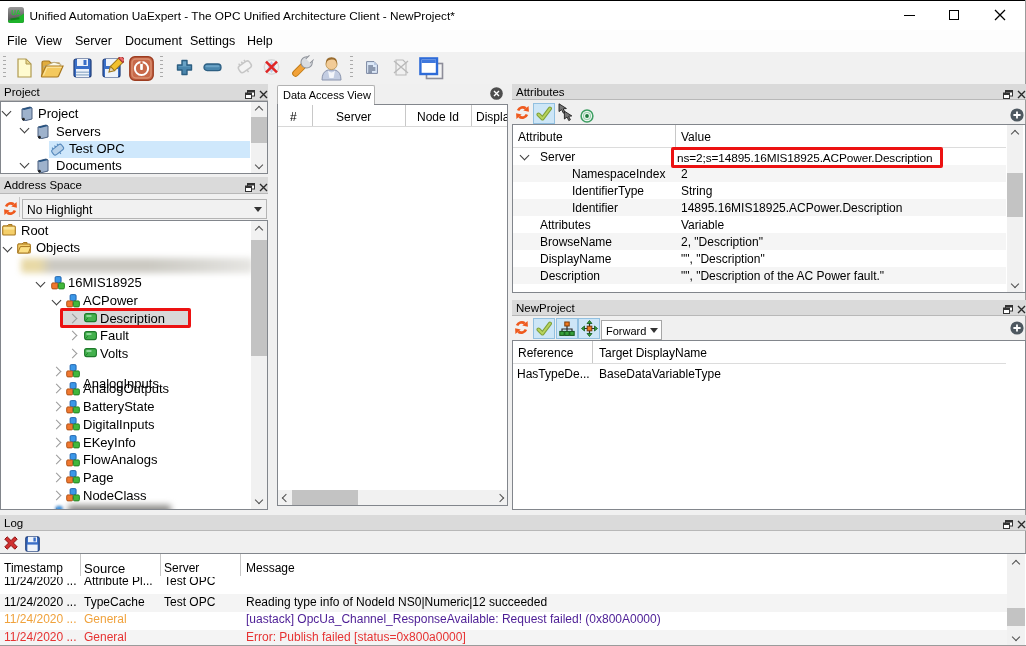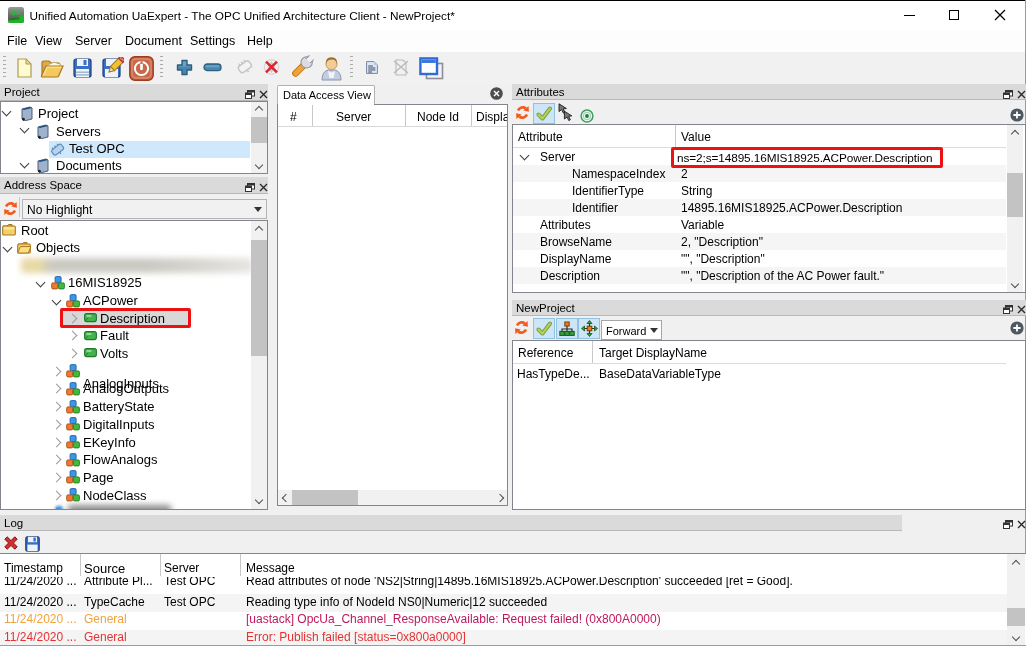--- a/index.html
+++ b/index.html
@@ -503,21 +503,21 @@
     <path d="M7 3.4 L7 10.6 M3.4 7 L10.6 7" stroke="#fff" stroke-width="1.8"></path>
   </svg>
 <div class="tbl" style="left:512px;top:340px;width:514px;height:170px"></div>
 <div class="t" style="left:518px;top:345.5px;font-size:12px">Reference</div>
 <div class="t" style="left:599px;top:345.5px;font-size:12px">Target DisplayName</div>
 <div class="sep" style="left:592px;top:341px;height:22px"></div>
 <div class="a" style="left:513px;top:363px;width:493px;height:1px;background:#dcdcdc"></div>
 <div class="t" style="left:517px;top:366.5px;font-size:12px">HasTypeDe...</div>
 <div class="t" style="left:599px;top:366.5px;font-size:12px">BaseDataVariableType</div>
 
-<div class="dkt" style="left:0;top:515px;width:902px;height:16px">
+<div class="dkt" style="left:0;top:515px;width:1026px;height:16px">
     <span class="lbl">Log</span>
   </div>
 <svg class="flt" style="left:1003px;top:520px" width="10" height="9">
     <rect x="2.5" y="0.5" width="7" height="5.5" fill="#fff" stroke="#333" stroke-width="1"></rect>
     <rect x="2.5" y="0.5" width="7" height="2" fill="#333"></rect>
     <rect x="0.5" y="3" width="6" height="5.5" fill="#fff" stroke="#333" stroke-width="1"></rect>
     <rect x="0.5" y="3" width="6" height="2" fill="#333"></rect>
   </svg>
 <svg class="xbt" style="left:1017px;top:520px" width="9" height="9">
     <path d="M1 1 L8 8 M8 1 L1 8" stroke="#2a2a2a" stroke-width="1.4"></path>
@@ -538,28 +538,27 @@
 <div class="sep" style="left:160px;top:554px;height:22px"></div>
 <div class="sep" style="left:240px;top:554px;height:22px"></div>
 <div class="t" style="left:4px;top:561px;font-size:12px">Timestamp</div>
 <div class="t" style="left:84px;top:561px;font-size:13px">Source</div>
 <div class="t" style="left:164px;top:561px;font-size:12px">Server</div>
 <div class="t" style="left:246px;top:561px;font-size:12px">Message</div>
 <div class="a" style="left:0;top:577px;width:1007px;height:17px;overflow:hidden">
  <div class="t" style="left:4px;top:-3.5px;font-size:12px">11/24/2020 ...</div>
  <div class="t" style="left:84px;top:-3.5px;font-size:12px">Attribute Pl...</div>
  <div class="t" style="left:164px;top:-3.5px;font-size:12px">Test OPC</div>
- <div class="t" style="left:246px;top:-3.5px;font-size:12px">Read attributes of node 'NS2|String|14895.16MIS18925.ACPower.Description' succeeded [ret = Good].</div>
 </div>
 <div class="t" style="left:4px;top:594.5px;font-size:12px">11/24/2020 ...</div>
 <div class="t" style="left:84px;top:594.5px;font-size:12px">TypeCache</div>
 <div class="t" style="left:164px;top:594.5px;font-size:12px">Test OPC</div>
 <div class="t" style="left:246px;top:594.5px;font-size:12px">Reading type info of NodeId NS0|Numeric|12 succeeded</div>
 <div class="t" style="left:4px;top:612px;font-size:12px;color:#f0a23c">11/24/2020 ...</div>
 <div class="t" style="left:84px;top:612px;font-size:12px;color:#f0a23c">General</div>
-<div class="t" style="left:246px;top:612px;font-size:12px;color:#be185d">[uastack] OpcUa_Channel_ResponseAvailable: Request failed! (0x800A0000)</div>
+<div class="t" style="left:246px;top:612px;font-size:12px;color:#4c1d95">[uastack] OpcUa_Channel_ResponseAvailable: Request failed! (0x800A0000)</div>
 <div class="t" style="left:4px;top:629.5px;font-size:12px;color:#e63232">11/24/2020 ...</div>
 <div class="t" style="left:84px;top:629.5px;font-size:12px;color:#e63232">General</div>
 <div class="t" style="left:246px;top:629.5px;font-size:12px;color:#e63232">Error: Publish failed [status=0x800a0000]</div>
 <div class="track" style="left:1007px;top:554px;width:18px;height:91px"></div>
 <div class="sbU" style="left:1013px;top:561px"></div>
 <div class="sbD" style="left:1013px;top:634px"></div>
 <div class="thumb" style="left:1007px;top:608px;width:18px;height:18px"></div>
 
 </body></html>

